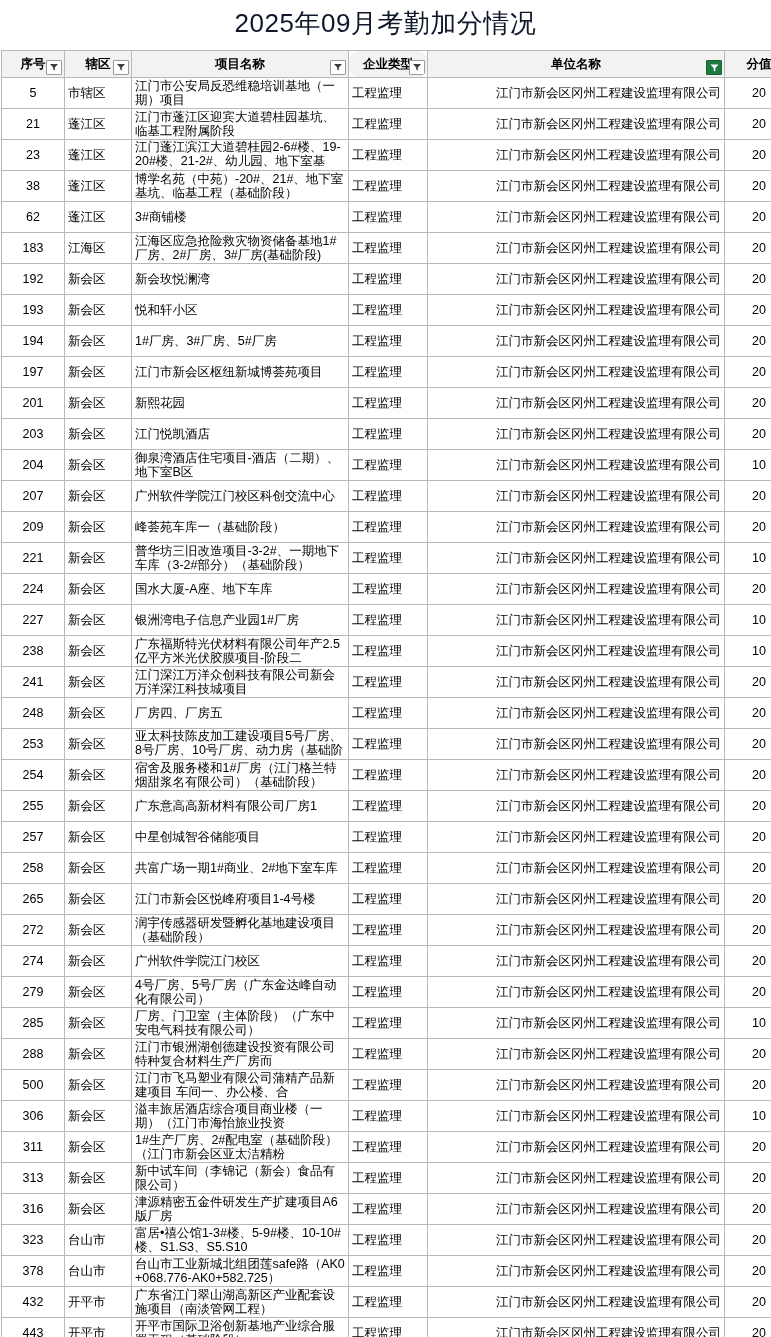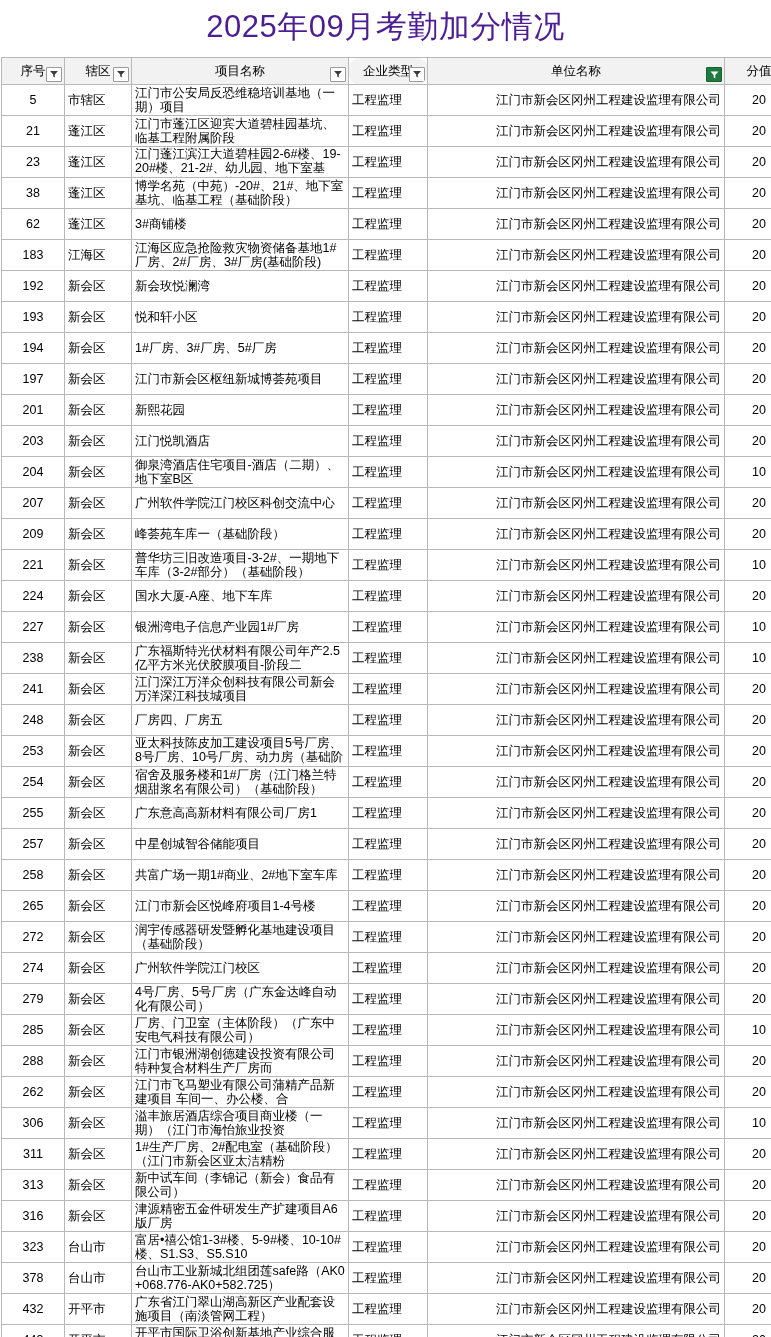--- a/index.html
+++ b/index.html
@@ -11,43 +11,43 @@
     width: 771px;
     font-family: "Liberation Sans", "DejaVu Sans", sans-serif;
     color: #000000;
   }
   .page {
     width: 771px;
     box-sizing: border-box;
   }
   .title {
     text-align: center;
-    font-size: 31px;
+    font-size: 26px;
     font-weight: 400;
     padding: 6px 0 9px 0;
     letter-spacing: 0.5px;
-    color: #4c1d95;
+    color: #0f172a;
   }
   table.grid {
     border-collapse: collapse;
     width: 769px;
     margin: 0 1px;
     table-layout: fixed;
   }
   table.grid th, table.grid td {
     border: 1px solid #b8b8b8;
     font-size: 12.5px;
     color: #000;
     padding: 0 3px;
     vertical-align: middle;
     overflow: hidden;
   }
   thead th {
     background: #f2f2f2;
-    font-weight: 400;
+    font-weight: 700;
     font-size: 13.5px;
     height: 26px;
     text-align: center;
     position: relative;
   }
   .filter-btn {
     position: absolute;
     right: 2px;
     bottom: 2px;
     width: 14px;
@@ -455,21 +455,21 @@
           <td class="c-idx">288</td>
           <td class="c-dist">新会区</td>
           <td class="c-proj">
             <span class="proj-wrap">江门市银洲湖创德建设投资有限公司特种复合材料生产厂房而</span>
           </td>
           <td class="c-type">工程监理</td>
           <td class="c-unit">江门市新会区冈州工程建设监理有限公司</td>
           <td class="c-score">20</td>
         </tr>
         <tr class="r2">
-          <td class="c-idx">262</td>
+          <td class="c-idx">500</td>
           <td class="c-dist">新会区</td>
           <td class="c-proj">
             <span class="proj-wrap">江门市飞马塑业有限公司蒲精产品新建项目 车间一、办公楼、合</span>
           </td>
           <td class="c-type">工程监理</td>
           <td class="c-unit">江门市新会区冈州工程建设监理有限公司</td>
           <td class="c-score">20</td>
         </tr>
         <tr class="r2">
           <td class="c-idx">306</td>

